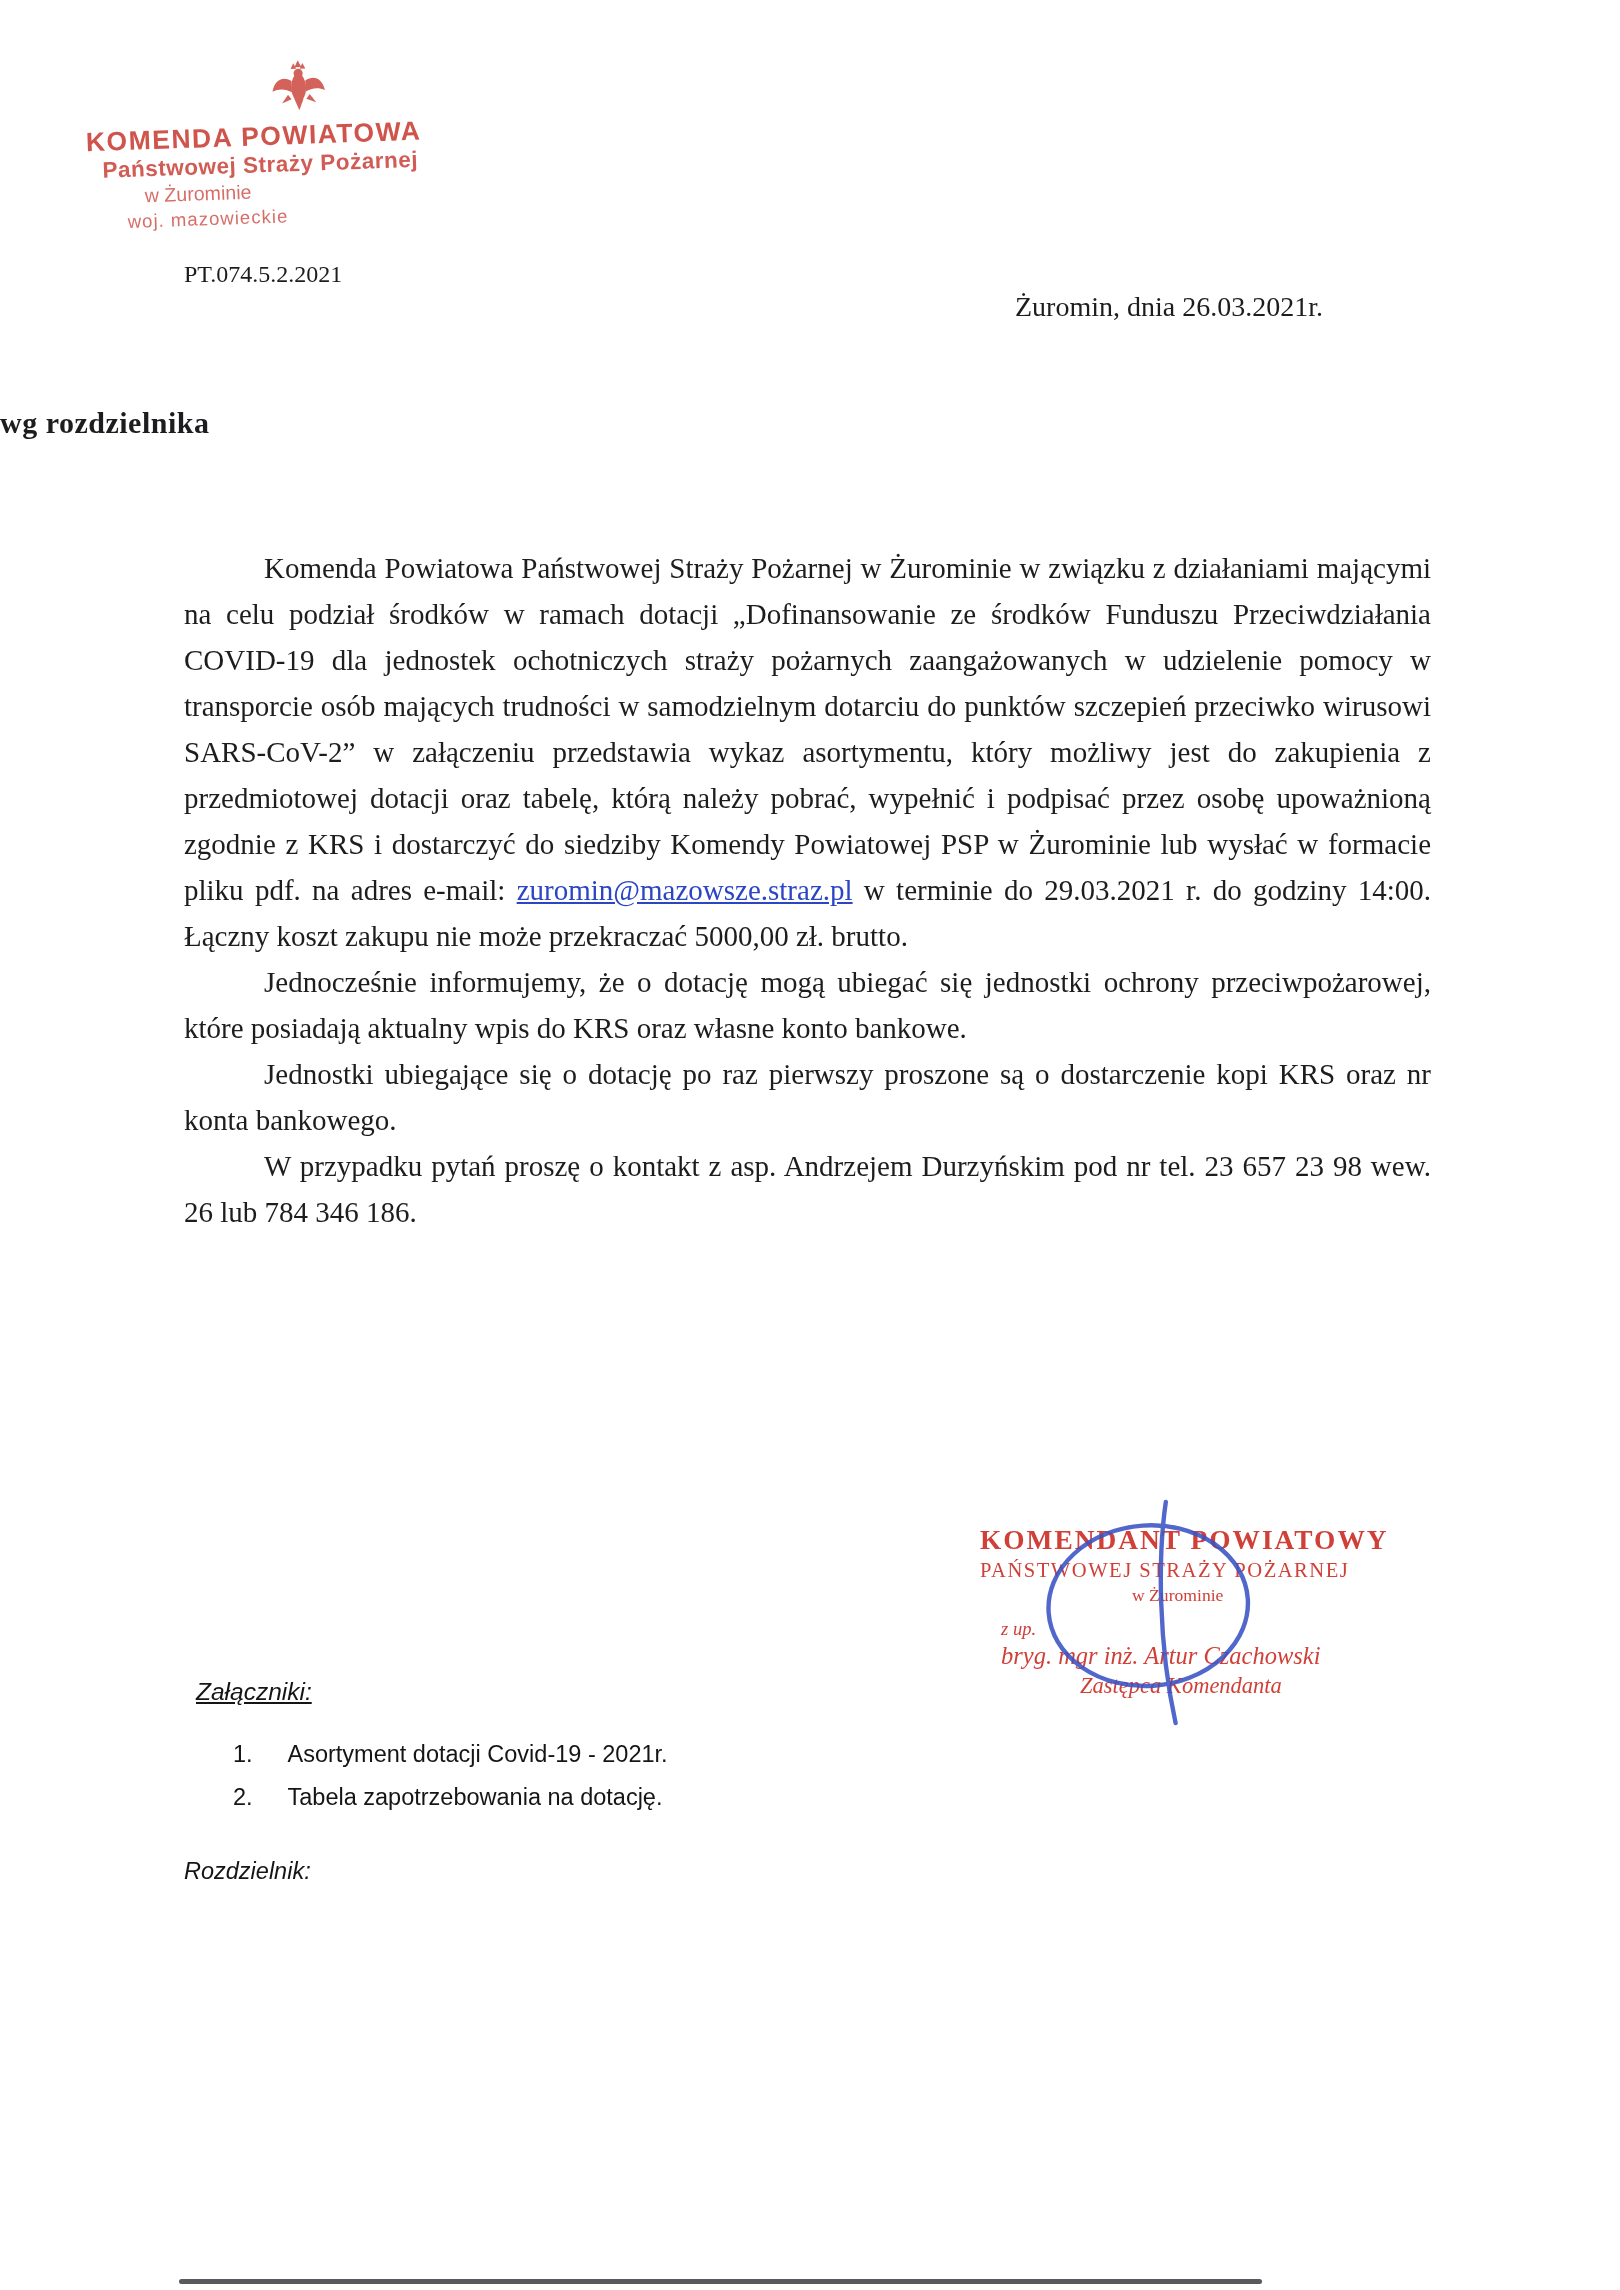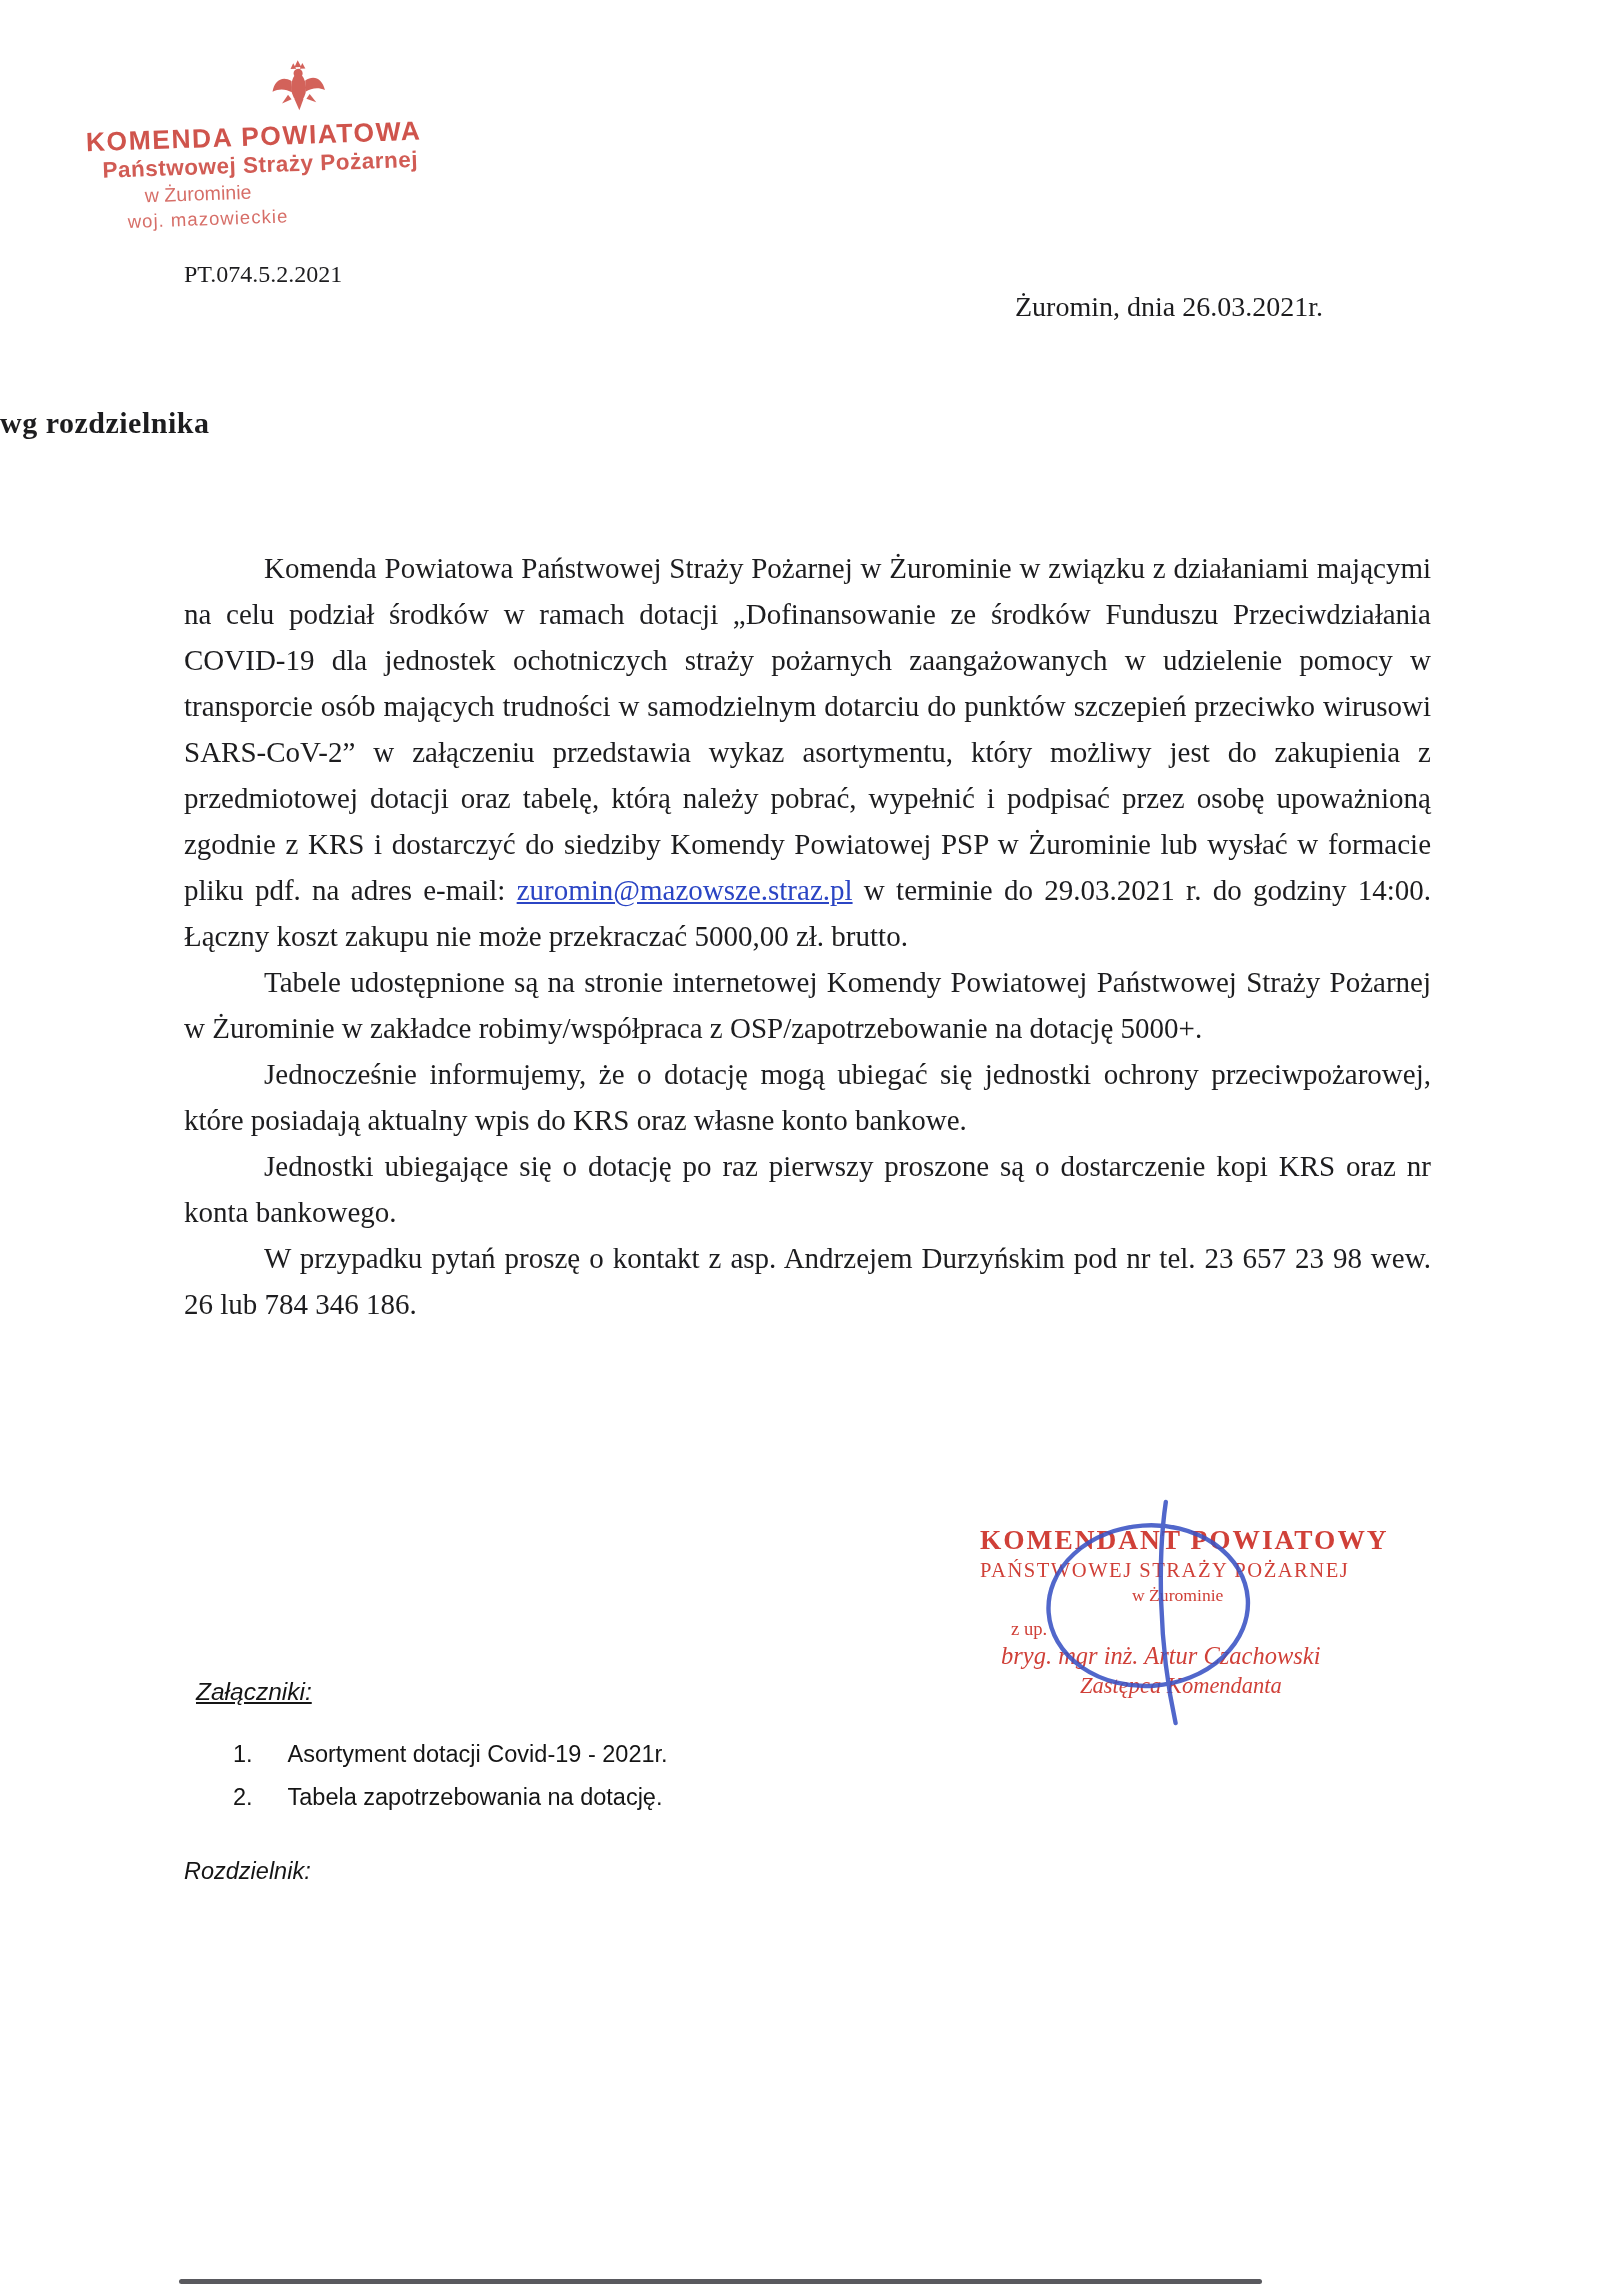--- a/index.html
+++ b/index.html
@@ -39,21 +39,21 @@
   .body p{margin:0;text-indent:80px;}
   .email{color:#2b45c4;text-decoration:underline;cursor:pointer;}
   
   .sig{
     position:absolute;left:980px;top:1525px;width:456px;
     color:#d04038;
   }
   .sig-l1{font-weight:bold;font-size:27.4px;letter-spacing:2px;}
   .sig-l2{font-size:20.6px;letter-spacing:1.5px;margin-top:2.9px;}
   .sig-l3{font-size:17.6px;margin-left:152px;margin-top:2.9px;}
-  .sig-zup{font-size:18.6px;margin-top:11.8px;margin-left:31px;}
+  .sig-zup{font-style:italic;font-size:18.6px;margin-top:11.8px;margin-left:21px;}
   .sig-name{font-style:italic;font-size:24.5px;margin-top:2px;margin-left:21px;}
   .sig-title{font-style:italic;font-size:22.5px;margin-top:3.9px;margin-left:100px;}
   .ink{position:absolute;left:1021px;top:1496px;z-index:5;}
   
   .att-label{
     position:absolute;left:196px;top:1678px;
     font-family:"Liberation Sans", sans-serif;
     font-style:italic;text-decoration:underline;font-size:24.5px;color:#151515;
   }
   .att-row{
@@ -100,21 +100,20 @@
     <div class="stamp-l4">woj. mazowieckie</div>
   </div>
 
   <div class="ref">PT.074.5.2.2021</div>
   <div class="date">Żuromin, dnia 26.03.2021r.</div>
 
   <div class="heading">wg rozdzielnika</div>
 
   <div class="body">
     <p><span>Komenda Powiatowa Państwowej Straży Pożarnej w Żurominie w związku z działaniami mającymi na celu podział środków w ramach dotacji „Dofinansowanie ze środków Funduszu Przeciwdziałania COVID-19 dla jednostek ochotniczych straży pożarnych zaangażowanych w udzielenie pomocy w transporcie osób mających trudności w samodzielnym dotarciu do punktów szczepień przeciwko wirusowi SARS-CoV-2” w załączeniu przedstawia wykaz asortymentu, który możliwy jest do zakupienia z przedmiotowej dotacji oraz tabelę, którą należy pobrać, wypełnić i podpisać przez osobę upoważnioną zgodnie z KRS i dostarczyć do siedziby Komendy Powiatowej PSP w Żurominie lub wysłać w formacie pliku pdf. na adres e-mail: </span><a class="email" href="#">zuromin@mazowsze.straz.pl</a><span> w terminie do 29.03.2021 r. do godziny 14:00. Łączny koszt zakupu nie może przekraczać 5000,00 zł. brutto.</span></p>
-    <p>Tabele udostępnione są na stronie internetowej Komendy Powiatowej Państwowej Straży Pożarnej w Żurominie w zakładce robimy/współpraca z OSP/zapotrzebowanie na dotację 5000+.</p>
     <p>Jednocześnie informujemy, że o dotację mogą ubiegać się jednostki ochrony przeciwpożarowej, które posiadają aktualny wpis do KRS oraz własne konto bankowe.</p>
     <p>Jednostki ubiegające się o dotację po raz pierwszy proszone są o dostarczenie kopi KRS oraz nr konta bankowego.</p>
     <p>W przypadku pytań proszę o kontakt z asp. Andrzejem Durzyńskim pod nr tel. 23 657 23 98 wew. 26 lub 784 346 186.</p>
   </div>
 
   <div class="sig">
     <div class="sig-l1">KOMENDANT POWIATOWY</div>
     <div class="sig-l2">PAŃSTWOWEJ STRAŻY POŻARNEJ</div>
     <div class="sig-l3">w Żurominie</div>
     <div class="sig-zup">z up.</div>

